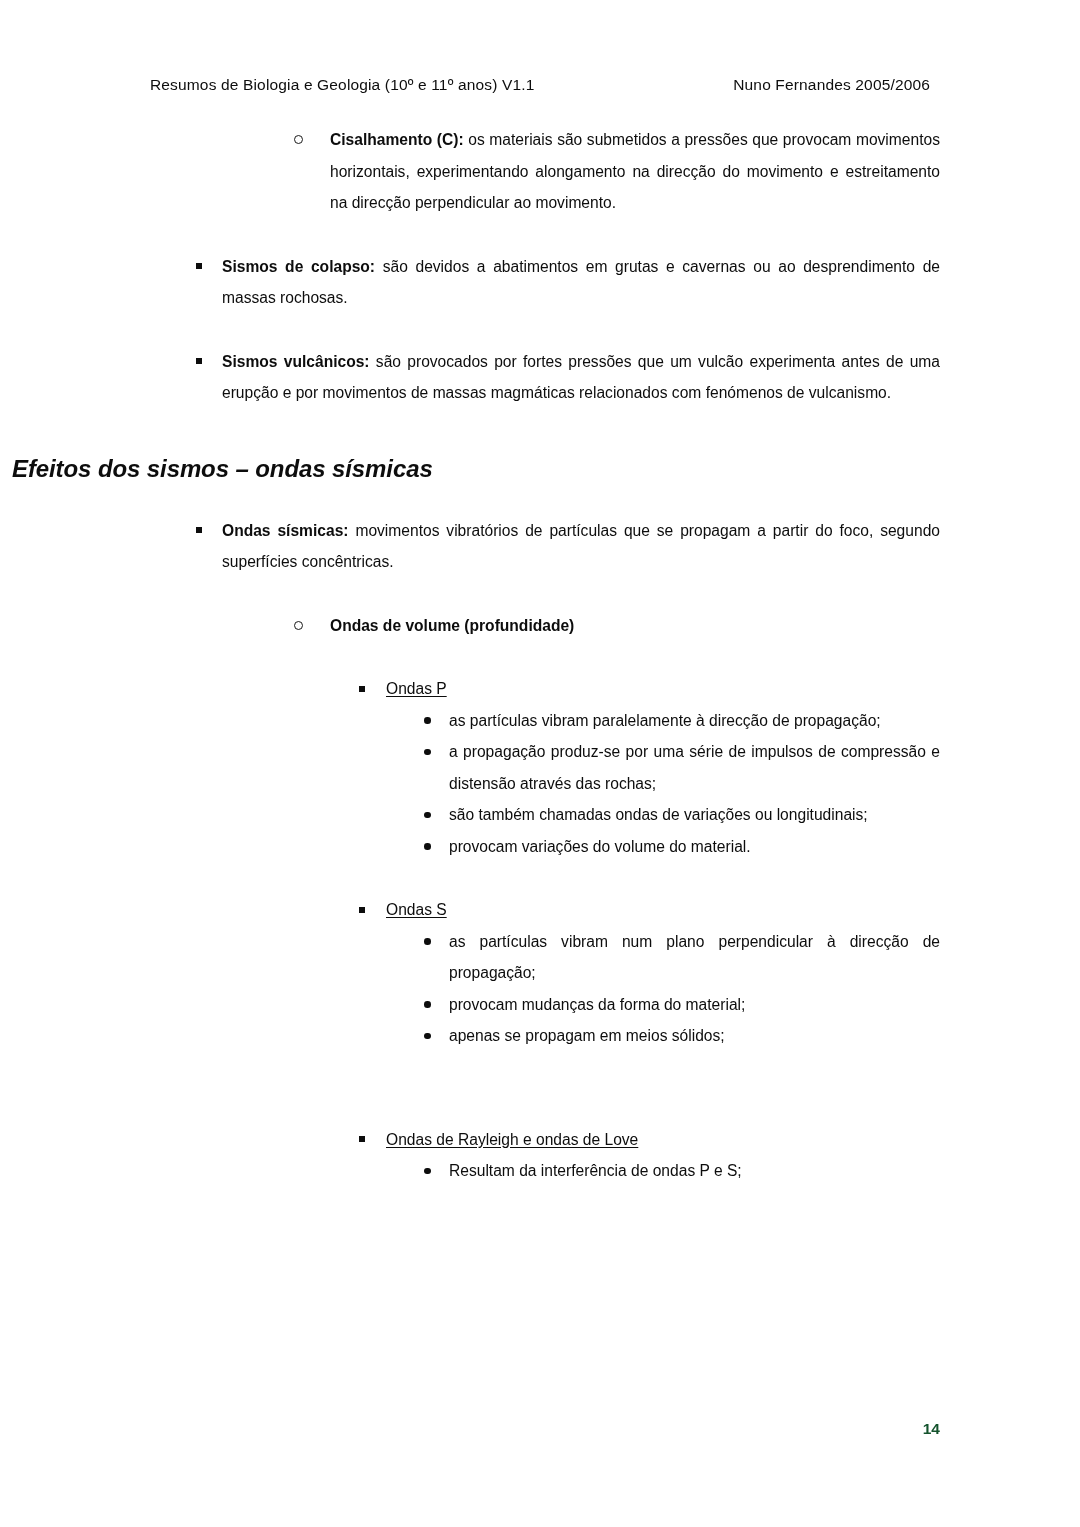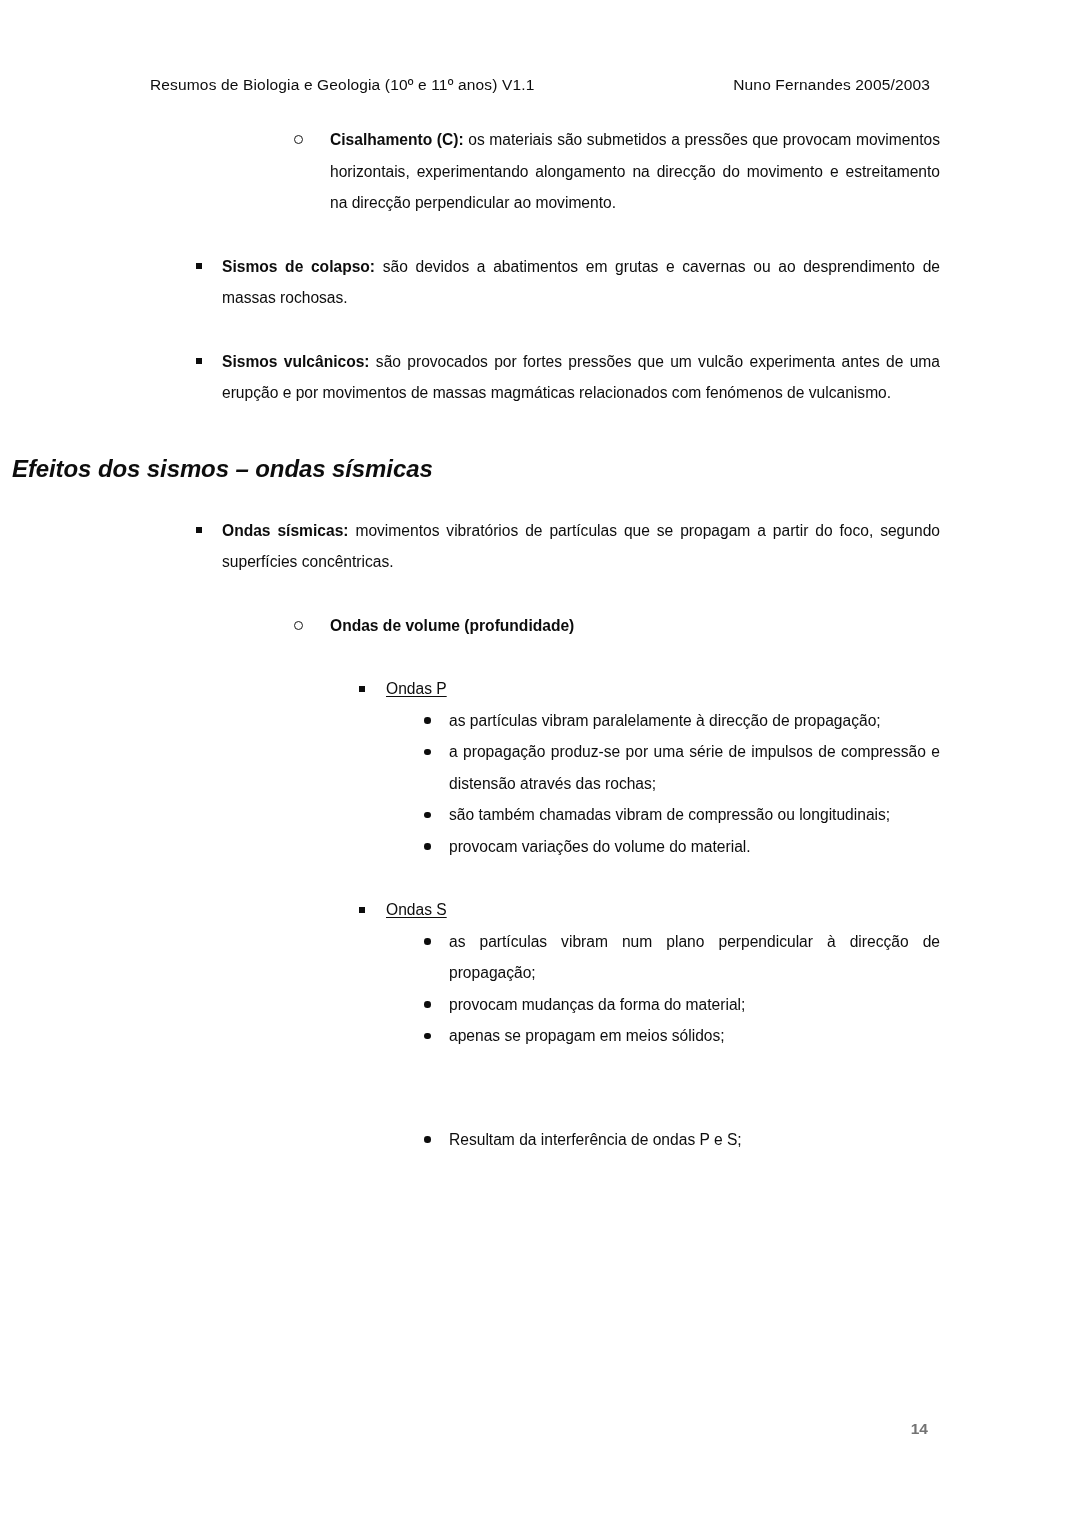--- a/index.html
+++ b/index.html
@@ -111,37 +111,37 @@
     color: #0d0d0d;
     letter-spacing: -0.1px;
   }
   .sp-32 { height: 32px; }
   .sp-40 { height: 40px; }
   .sp-46 { height: 46px; }
 
   
   .page-num {
     position: absolute;
-    left: 0;
+    left: 12px;
     top: 1420px;
     width: 928px;
     text-align: right;
     font-size: 15.5px;
     font-weight: bold;
-    color: #737373;
+    color: #14532d;
   }
 </style>
 </head>
 <body>
 
 <div class="page">
 
   <div class="header">
     <span class="h-left">Resumos de Biologia e Geologia (10º e 11º anos) V1.1</span>
-    <span class="h-right">Nuno Fernandes 2005/2003</span>
+    <span class="h-right">Nuno Fernandes 2005/2006</span>
   </div>
 
   <div class="content">
 
     <div class="blk lvl-o1">
       <span class="marker"><span class="circ-h"></span></span>
       <span class="ptxt"><span class="bold">Cisalhamento (C):</span><span> os materiais são submetidos a pressões que provocam movimentos horizontais, experimentando alongamento na direcção do movimento e estreitamento na direcção perpendicular ao movimento.</span></span>
     </div>
 
     <div class="sp-32"></div>
@@ -186,21 +186,21 @@
     <div class="blk lvl-dot">
       <span class="marker"><span class="dot"></span></span>
       <span class="ptxt">as partículas vibram paralelamente à direcção de propagação;</span>
     </div>
     <div class="blk lvl-dot">
       <span class="marker"><span class="dot"></span></span>
       <span class="ptxt">a propagação produz-se por uma série de impulsos de compressão e distensão através das rochas;</span>
     </div>
     <div class="blk lvl-dot">
       <span class="marker"><span class="dot"></span></span>
-      <span class="ptxt">são também chamadas vibram de compressão ou longitudinais;</span>
+      <span class="ptxt">são também chamadas ondas de variações ou longitudinais;</span>
     </div>
     <div class="blk lvl-dot">
       <span class="marker"><span class="dot"></span></span>
       <span class="ptxt">provocam variações do volume do material.</span>
     </div>
 
     <div class="sp-32"></div>
 
     <div class="blk lvl-sq2">
       <span class="marker"><span class="sq"></span></span>
@@ -218,20 +218,24 @@
     <div class="blk lvl-dot">
       <span class="marker"><span class="dot"></span></span>
       <span class="ptxt">apenas se propagam em meios sólidos;</span>
     </div>
 
     <div class="sp-40"></div>
 
 
     <div class="sp-32"></div>
 
+    <div class="blk lvl-sq2">
+      <span class="marker"><span class="sq"></span></span>
+      <span class="ptxt uline">Ondas de Rayleigh e ondas de Love</span>
+    </div>
 
     <div class="blk lvl-dot">
       <span class="marker"><span class="dot"></span></span>
       <span class="ptxt">Resultam da interferência de ondas P e S;</span>
     </div>
 
   </div>
 
   <div class="page-num">14</div>
 

